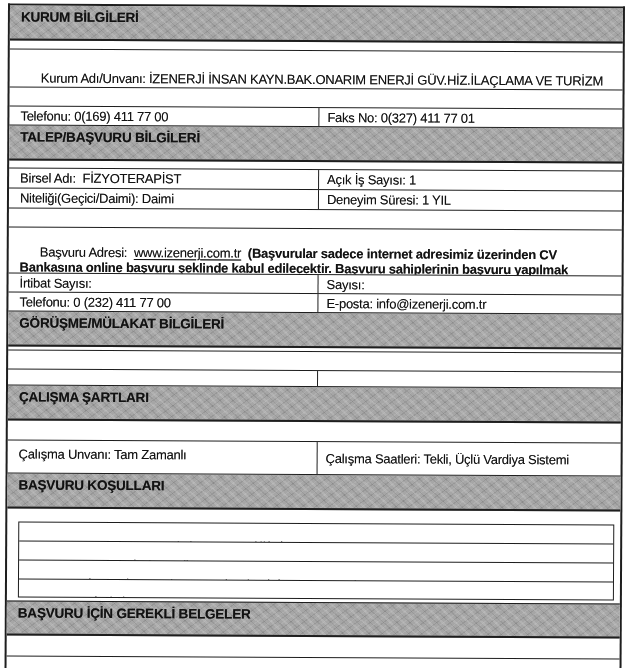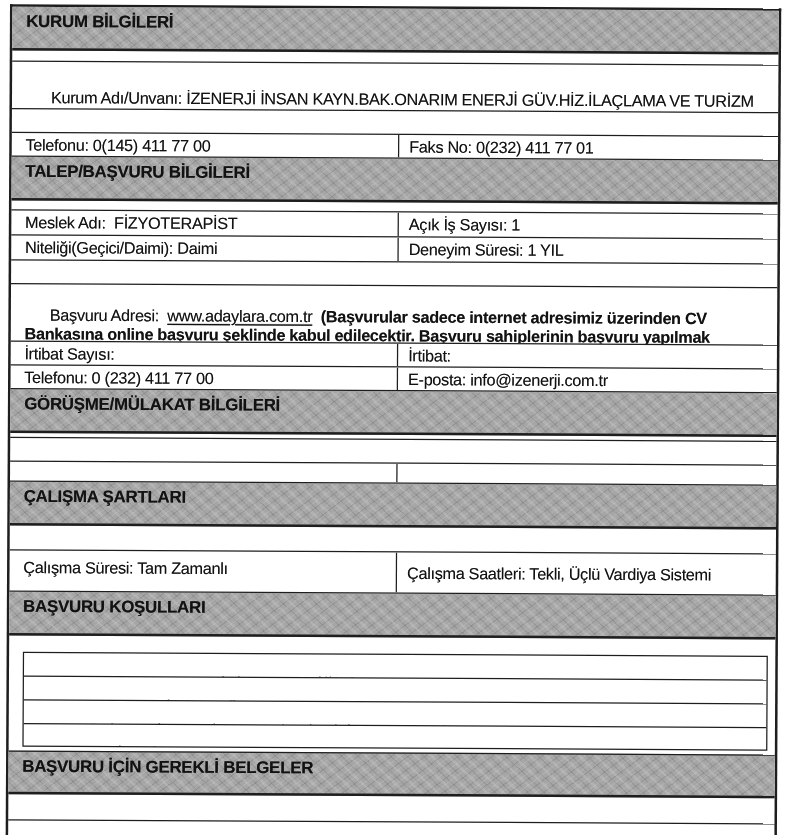--- a/index.html
+++ b/index.html
@@ -61,45 +61,45 @@
       <span>KURUM BİLGİLERİ</span>
     </div>
     <div class="row" style="height:9px"></div>
     <div class="row" style="height:38px;line-height:18px">
       <span>Kurum Adı/Unvanı: İZENERJİ İNSAN KAYN.BAK.ONARIM ENERJİ GÜV.HİZ.İLAÇLAMA VE TURİZM SAN.TİC.A.Ş.</span>
     </div>
     <div class="row" style="height:19px">
       <span>Adresi: Hürriyet Bulv. No:18 K.6 D:12 Münir Birsel Plaza B Blok İsmet Kaptan Mah. KONAK-İZMİR</span>
     </div>
     <div class="row sp" style="height:19px">
-      <div class="c1"><span>Telefonu: 0(145) 411 77 00</span></div>
-      <div class="c2"><span>Faks No: 0(232) 411 77 01</span></div>
+      <div class="c1"><span>Telefonu: 0(169) 411 77 00</span></div>
+      <div class="c2"><span>Faks No: 0(327) 411 77 01</span></div>
     </div>
 
     <div class="hdr">
       <span>TALEP/BAŞVURU BİLGİLERİ</span>
     </div>
     <div class="row" style="height:8px"></div>
     <div class="row sp" style="height:20px">
-      <div class="c1"><span>Meslek Adı:  FİZYOTERAPİST</span></div>
+      <div class="c1"><span>Birsel Adı:  FİZYOTERAPİST</span></div>
       <div class="c2"><span>Açık İş Sayısı: 1</span></div>
     </div>
     <div class="row sp" style="height:20px">
       <div class="c1"><span>Niteliği(Geçici/Daimi): Daimi</span></div>
       <div class="c2"><span>Deneyim Süresi: 1 YIL</span></div>
     </div>
     <div class="row" style="height:19px">
       <span>Başvuru Tarihleri: 23.10.2019 – 25.10.2019 tarihleri arası</span>
     </div>
     <div class="row wrap3" style="height:46px">
-      <span>Başvuru Adresi:  </span><span class="u">www.adaylara.com.tr</span><span class="b">  (Başvurular sadece internet adresimiz üzerinden CV Bankasına online başvuru şeklinde kabul edilecektir. Başvuru sahiplerinin başvuru yapılmak istenen pozisyonu belirtmesi gerekmektedir. )</span>
+      <span>Başvuru Adresi:  </span><span class="u">www.izenerji.com.tr</span><span class="b">  (Başvurular sadece internet adresimiz üzerinden CV Bankasına online başvuru şeklinde kabul edilecektir. Başvuru sahiplerinin başvuru yapılmak istenen pozisyonu belirtmesi gerekmektedir. )</span>
     </div>
     <div class="row sp" style="height:19px">
       <div class="c1"><span>İrtibat Sayısı:</span></div>
-      <div class="c2"><span>İrtibat:</span></div>
+      <div class="c2"><span>Sayısı:</span></div>
     </div>
     <div class="row sp" style="height:19px">
       <div class="c1"><span>Telefonu: 0 (232) 411 77 00</span></div>
       <div class="c2"><span>E-posta: info@izenerji.com.tr</span></div>
     </div>
 
     <div class="hdr">
       <span>GÖRÜŞME/MÜLAKAT BİLGİLERİ</span>
     </div>
     <div class="row" style="height:4px"></div>
@@ -111,21 +111,21 @@
       <div class="c2"></div>
     </div>
 
     <div class="hdr">
       <span>ÇALIŞMA ŞARTLARI</span>
     </div>
     <div class="row" style="height:20px">
       <span>Çalışma Adresi: İZMİR</span>
     </div>
     <div class="row sp" style="height:33px">
-      <div class="c1" style="padding-top:6px"><span>Çalışma Süresi: Tam Zamanlı</span></div>
+      <div class="c1" style="padding-top:6px"><span>Çalışma Unvanı: Tam Zamanlı</span></div>
       <div class="c2" style="padding-top:9px"><span>Çalışma Saatleri: Tekli, Üçlü Vardiya Sistemi</span></div>
     </div>
 
     <div class="hdr">
       <span>BAŞVURU KOŞULLARI</span>
     </div>
     <div class="gap" style="height:13px"></div>
     <div class="innerwrap">
       <div class="innerbox">
         <div class="irow">

